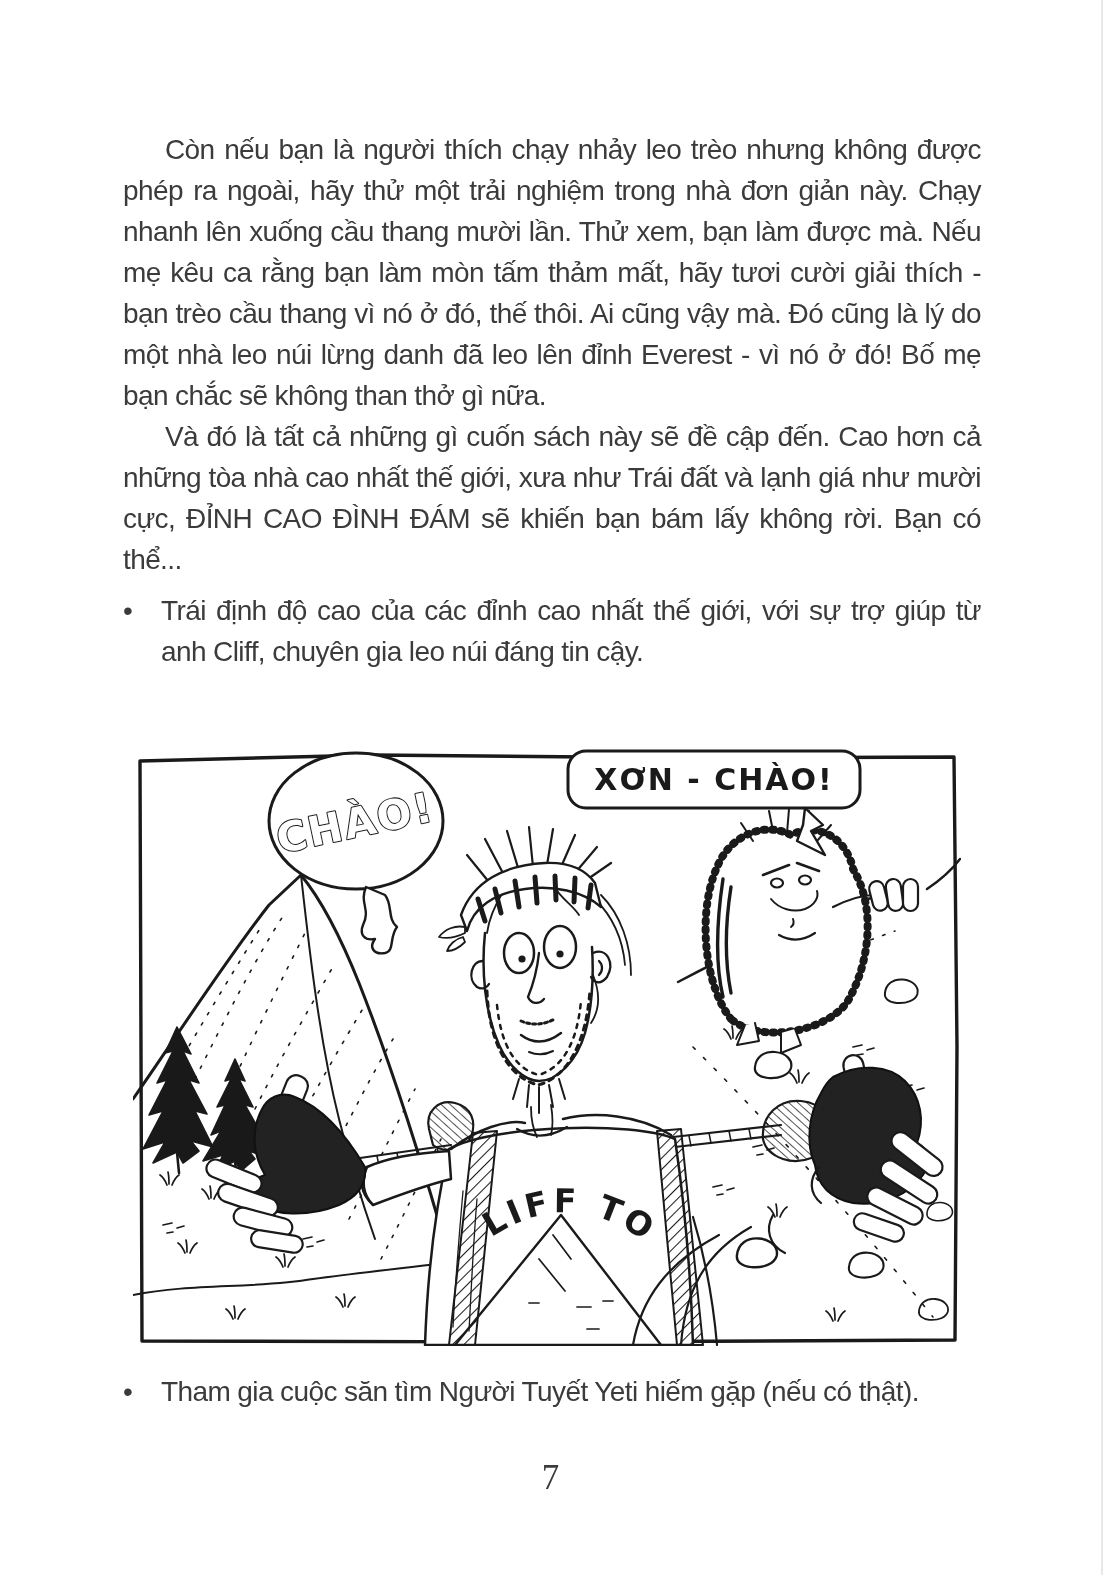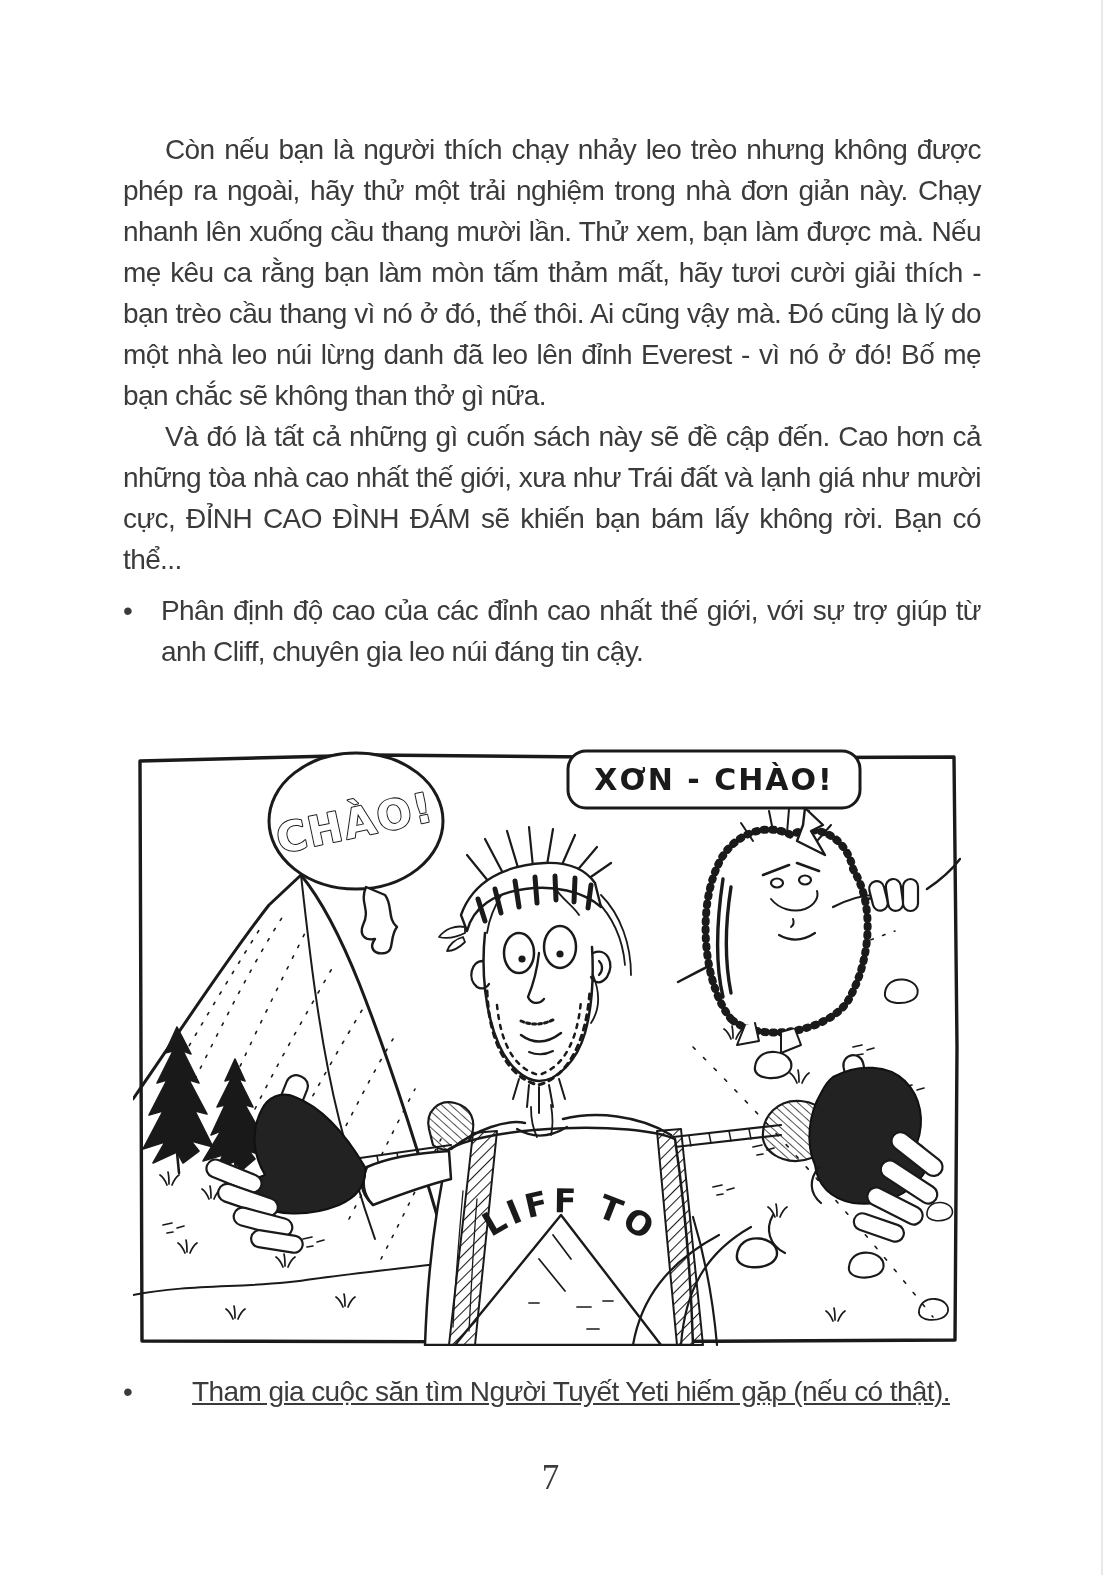--- a/index.html
+++ b/index.html
@@ -26,21 +26,21 @@
     left:123px;width:858px;
     display:flex;
     color:#3b3b3b;
     font-size:28px;
     line-height:41px;
     letter-spacing:-0.6px;
     margin:0;
   }
   .bullet .marker{width:38px;flex:0 0 38px;}
   .bullet .btext{flex:1;text-align:justify;}
-  .bullet.single .btext{text-align:center;text-decoration:underline;}
+  .bullet.single .btext{text-align:left;}
   .panel{
     position:absolute;
     left:133px;top:747px;
     width:828px;height:599px;
   }
   .pagenum{
     position:absolute;
     left:0;top:1458px;width:100%;
     text-align:center;
     font-family:"Liberation Serif",serif;
@@ -54,21 +54,21 @@
 <body>
 
 <div class="page">
 
   <p class="bodytext indent" style="top:129px;">Còn nếu bạn là người thích chạy nhảy leo trèo nhưng không được phép ra ngoài, hãy thử một trải nghiệm trong nhà đơn giản này. Chạy nhanh lên xuống cầu thang mười lần. Thử xem, bạn làm được mà. Nếu mẹ kêu ca rằng bạn làm mòn tấm thảm mất, hãy tươi cười giải thích - bạn trèo cầu thang vì nó ở đó, thế thôi. Ai cũng vậy mà. Đó cũng là lý do một nhà leo núi lừng danh đã leo lên đỉnh Everest - vì nó ở đó! Bố mẹ bạn chắc sẽ không than thở gì nữa.</p>
 
   <p class="bodytext indent" style="top:416px;">Và đó là tất cả những gì cuốn sách này sẽ đề cập đến. Cao hơn cả những tòa nhà cao nhất thế giới, xưa như Trái đất và lạnh giá như mười cực, ĐỈNH CAO ĐÌNH ĐÁM sẽ khiến bạn bám lấy không rời. Bạn có thể...</p>
 
   <div class="bullet" style="top:590px;">
     <span class="marker">•</span>
-    <span class="btext">Phân định độ cao của các đỉnh cao nhất thế giới, với sự trợ giúp từ anh Cliff, chuyên gia leo núi đáng tin cậy.</span>
+    <span class="btext">Trái định độ cao của các đỉnh cao nhất thế giới, với sự trợ giúp từ anh Cliff, chuyên gia leo núi đáng tin cậy.</span>
   </div>
 
   <div class="panel">
     <svg width="828" height="599" viewBox="0 0 828 599" xmlns="http://www.w3.org/2000/svg">
       <defs>
         <pattern id="hatch" width="8" height="8" patternUnits="userSpaceOnUse" patternTransform="rotate(45)">
           <line x1="0" y1="0" x2="0" y2="8" stroke="#1a1a1a" stroke-width="2.1"></line>
         </pattern>
         <pattern id="hatch2" width="6" height="6" patternUnits="userSpaceOnUse" patternTransform="rotate(-48)">
           <line x1="0" y1="0" x2="0" y2="6" stroke="#1a1a1a" stroke-width="1.5"></line>

